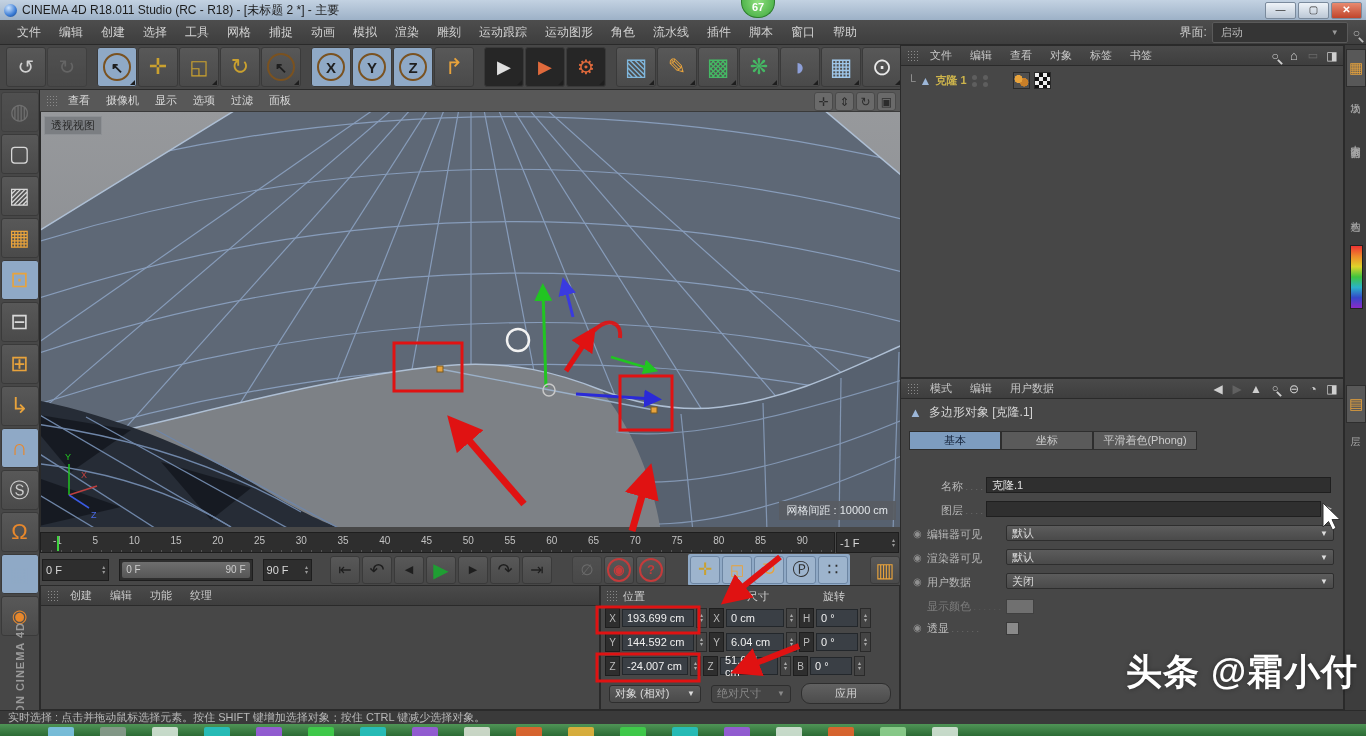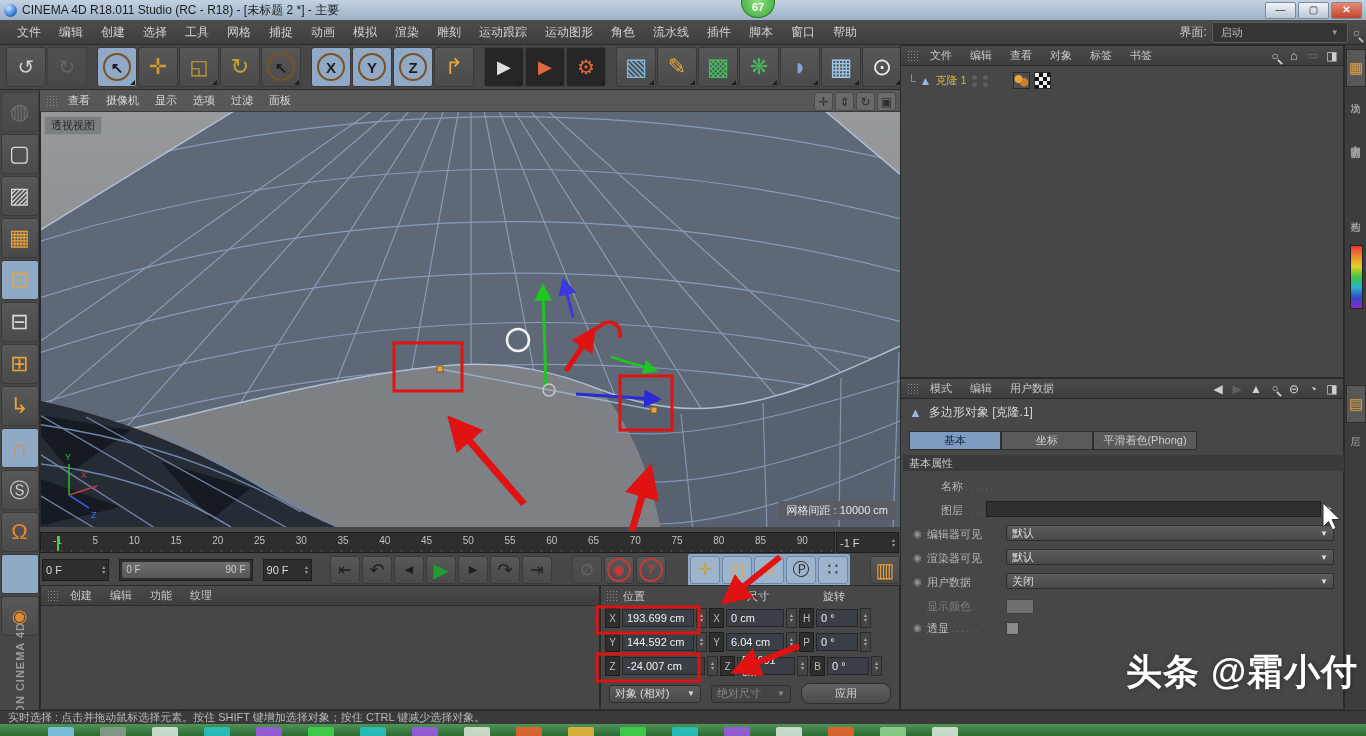--- a/index.html
+++ b/index.html
@@ -105,21 +105,21 @@
     display:flex;align-items:center;justify-content:space-between;padding:0 5px;font-size:11px;color:#ddd;box-sizing:border-box}
   .cdrop.disabled{color:#8a8a8a;background:#454545}
   #apply-btn{height:19px;background:linear-gradient(#616161,#4c4c4c);border:1px solid #2e2e2e;
     border-radius:9px;color:#d5d5d5;font-size:11px;display:flex;align-items:center;justify-content:center}
   
   #om{left:900px;top:45px;width:444px;height:333px;background:#474747;border:1px solid #2a2a2a;box-sizing:border-box}
   .hicons{position:absolute;right:3px;top:2px;display:flex;gap:3px}
   .hicons .tbtn{width:16px;height:15px;background:none;border:none}
   #om-row{position:absolute;left:6px;top:26px;display:flex;align-items:center;gap:4px;font-size:11px}
   #om-branch{color:#9a9a9a;font-size:12px}
-  #om-objname{color:#cdb44c;font-weight:normal}
+  #om-objname{color:#cdb44c;font-weight:bold}
   .statedot{width:7px;height:14px;display:flex;flex-direction:column;justify-content:space-around;align-items:center}
   .statedot i{width:5px;height:5px;background:#5e5e5e;border-radius:50%}
   .tagchip{width:15px;height:15px;border:1px solid #2a2a2a;background:#4f4f4f;position:relative}
   .tagchip.phong{background:radial-gradient(circle at 30% 40%,#e8a33c 28%,transparent 30%),
                   radial-gradient(circle at 68% 62%,#c97f28 30%,transparent 32%),#4f4f4f}
   .tagchip.checker{background:conic-gradient(#111 25%,#eee 0 50%,#111 0 75%,#eee 0);background-size:8px 8px}
   #am{left:900px;top:378px;width:444px;height:332px;background:#474747;border:1px solid #2a2a2a;box-sizing:border-box}
   #am-title{position:absolute;left:8px;top:25px;display:flex;gap:7px;align-items:center;color:#d5d5d5;font-size:12px}
   .tab{position:absolute;top:52px;height:19px;background:#5a5a5a;border:1px solid #2e2e2e;color:#ccc;
     font-size:11px;display:flex;align-items:center;justify-content:center;box-sizing:border-box}
@@ -610,21 +610,21 @@
       </div>
     <div class="axchip">P</div>
     <div class="cfield" style="width:42px">0 °</div>
     <div class="cstep">
         <span>▴</span>
         <span>▾</span>
       </div>
   </div>
   <div class="crow" style="left:4px;top:70px">
     <div class="axchip">Z</div>
-    <div class="cfield" style="width:83px">-24.007 cm</div>
+    <div class="cfield" style="width:66px">-24.007 cm</div>
     <div class="cstep">
         <span>▴</span>
         <span>▾</span>
       </div>
     <div class="axchip">Z</div>
     <div class="cfield" style="width:58px">51.601 cm</div>
     <div class="cstep">
         <span>▴</span>
         <span>▾</span>
       </div>
@@ -724,23 +724,23 @@
         </div>
       </div>
   </div>
   <div id="am-title">
     <span style="color:#9db7d8;font-size:13px">▲</span>
     <span>多边形对象 [克隆.1]</span>
   </div>
   <div class="tab active" style="left:8px;width:92px">基本</div>
   <div class="tab" style="left:100px;width:92px">坐标</div>
   <div class="tab" style="left:192px;width:104px">平滑着色(Phong)</div>
-  <div id="am-section">基本属性</div>
 
   <span class="fl dots" style="left:40px;top:100px">名称</span>
+  <div class="afield" style="left:85px;top:98px;width:345px">克隆.1</div>
 
   <span class="fl dots" style="left:40px;top:124px">图层</span>
   <div class="afield" style="left:85px;top:122px;width:335px"></div>
   <span style="position:absolute;left:424px;top:124px;color:#bbb;font-size:9px">▶</span>
 
   <span class="radio" style="left:12px;top:149px">◉</span>
   <span class="fl" style="left:26px;top:148px">编辑器可见</span>
   <div class="adrop" style="left:105px;top:146px;width:328px">
     <span>默认</span>
     <span style="font-size:8px">▼</span>

